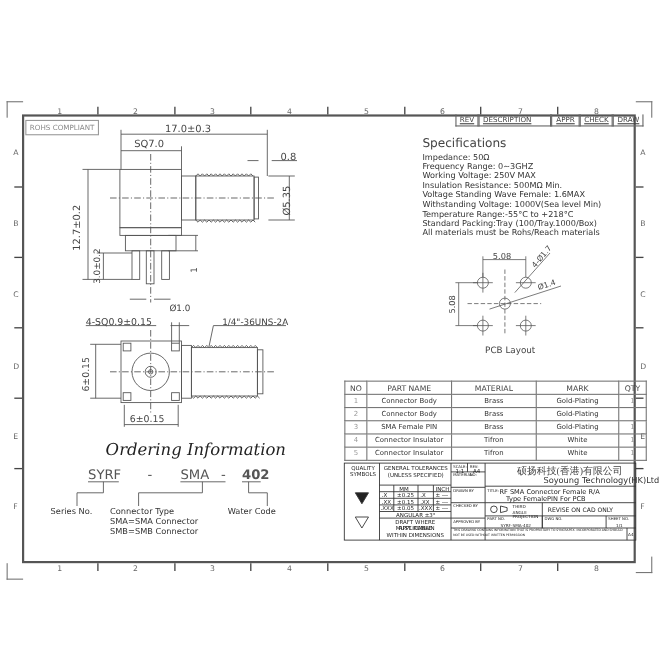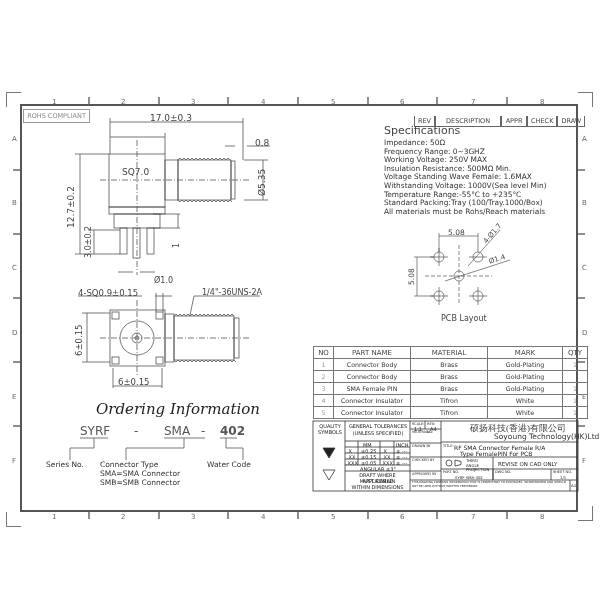--- a/index.html
+++ b/index.html
@@ -2,21 +2,21 @@
 <html><head>
 <meta charset="utf-8">
 <style>
   html,body{margin:0;padding:0;background:#fff;}
   body{width:600px;height:600px;position:relative;overflow:hidden;font-family:"DejaVu Sans",sans-serif;color:#333;}
   .abs{position:absolute;}
   .frame{position:absolute;left:20px;top:104px;width:558px;height:408px;border:2px solid #555;box-sizing:border-box;}
   .corner{position:absolute;width:14px;height:14px;border-color:#777;border-style:solid;border-width:0;}
   .zone{position:absolute;font-size:7px;color:#666;}
   .rohs{position:absolute;left:23px;top:109px;width:65px;height:12px;border:1px solid #999;font-size:6.5px;color:#888;text-align:center;line-height:12px;}
-  .revhdr{position:absolute;left:414px;top:116px;height:11px;display:flex;font-size:6.5px;color:#444;}
+  .revhdr{position:absolute;left:414px;top:104px;height:11px;display:flex;font-size:6.5px;color:#444;text-decoration:underline;}
   .revhdr div{border:1px solid #666;border-top:none;padding:0 3px;line-height:10px;}
   .spec-title{position:absolute;left:384px;top:124px;font-size:11px;color:#444;}
   .spec-lines{position:absolute;left:384px;top:139px;font-size:7.4px;line-height:8.6px;color:#333;}
   table.parts{position:absolute;left:313px;top:346px;border-collapse:collapse;font-size:6.3px;color:#333;}
   table.parts td, table.parts th{border:1px solid #777;padding:0 3px;height:11px;text-align:center;font-weight:normal;}
   table.parts th{font-size:7px;color:#444;}
   .order-title{position:absolute;left:96px;top:400px;font-family:"DejaVu Serif",serif;font-style:italic;font-weight:normal;font-size:15px;color:#222;}
   .order-code{position:absolute;top:424px;font-size:12px;color:#555;}
   .order-lbl{position:absolute;font-size:7.5px;color:#333;line-height:9px;}
   svg{position:absolute;left:0;top:0;}
@@ -226,54 +226,54 @@
     <line x1="570" y1="480" x2="570" y2="491"></line>
     <path d="M323 448 h12 l-6 10 z" fill="#222"></path>
     <path d="M323 470 h12 l-6 10 z" fill="none"></path>
     <circle cx="449" cy="463" r="3"></circle>
     <path d="M455 460 l6 1.5 v3 l-6 1.5 z"></path>
   </g>
 </svg>
 
 <div>
   <span class="abs" style="left:150px;top:113px;font-size:9px;color:#444;">17.0±0.3</span>
-  <span class="abs" style="left:122px;top:127px;font-size:9px;color:#444;margin-top:40px;">SQ7.0</span>
+  <span class="abs" style="left:122px;top:127px;font-size:9px;color:#444;">SQ7.0</span>
   <span class="abs" style="left:255px;top:138px;font-size:9px;color:#444;">0.8</span>
   <span class="abs" style="left:257px;top:168px;font-size:9px;color:#444;transform:rotate(-90deg);transform-origin:left top;top:196px;">Ø5.35</span>
   <span class="abs" style="left:66px;top:228px;font-size:9px;color:#444;transform:rotate(-90deg);transform-origin:left top;">12.7±0.2</span>
   <span class="abs" style="left:84px;top:258px;font-size:8px;color:#444;transform:rotate(-90deg);transform-origin:left top;">3.0±0.2</span>
   <span class="abs" style="left:172px;top:248px;font-size:8px;color:#444;transform:rotate(-90deg);transform-origin:left top;">1</span>
   <span class="abs" style="left:154px;top:276px;font-size:8px;color:#444;">Ø1.0</span>
 </div>
 <div>
   <span class="abs" style="left:78px;top:288px;font-size:8.5px;color:#444;">4-SQ0.9±0.15</span>
   <span class="abs" style="left:202px;top:288px;font-size:8px;color:#444;">1/4"-36UNS-2A</span>
   <span class="abs" style="left:74px;top:356px;font-size:8.5px;color:#444;transform:rotate(-90deg);transform-origin:left top;">6±0.15</span>
   <span class="abs" style="left:118px;top:377px;font-size:8.5px;color:#444;">6±0.15</span>
 </div>
 
 <div class="rohs">ROHS COMPLIANT</div>
 
 <div class="revhdr">
   <div>REV</div>
-  <div style="width:58px;text-align:center;">DESCRIPTION</div>
+  <div style="width:58px;">DESCRIPTION</div>
   <div style="width:18px;text-align:center;">APPR</div>
   <div>CHECK</div>
   <div>DRAW</div>
 </div>
 
 <div class="spec-title">Specifications</div>
 <div class="spec-lines">
   <div>Impedance: 50Ω</div>
   <div>Frequency Range: 0~3GHZ</div>
   <div>Working Voltage: 250V MAX</div>
   <div>Insulation Resistance: 500MΩ Min.</div>
   <div>Voltage Standing Wave Female: 1.6MAX</div>
   <div>Withstanding Voltage: 1000V(Sea level Min)</div>
-  <div>Temperature Range:-55°C to +235°C</div>
+  <div>Temperature Range:-55°C to +218°C</div>
   <div>Standard Packing:Tray (100/Tray.1000/Box)</div>
   <div>All materials must be Rohs/Reach materials</div>
 </div>
 
 <div>
   <span class="abs" style="left:448px;top:228px;font-size:7.5px;color:#444;">5.08</span>
   <span class="abs" style="left:407px;top:285px;font-size:7.5px;color:#444;transform:rotate(-90deg);transform-origin:left top;">5.08</span>
   <span class="abs" style="left:482px;top:240px;font-size:7px;color:#444;transform:rotate(-50deg);transform-origin:left top;">4-Ø1.7</span>
   <span class="abs" style="left:488px;top:258px;font-size:7px;color:#444;transform:rotate(-18deg);transform-origin:left top;">Ø1.4</span>
   <span class="abs" style="left:441px;top:314px;font-size:8px;color:#444;">PCB Layout</span>

